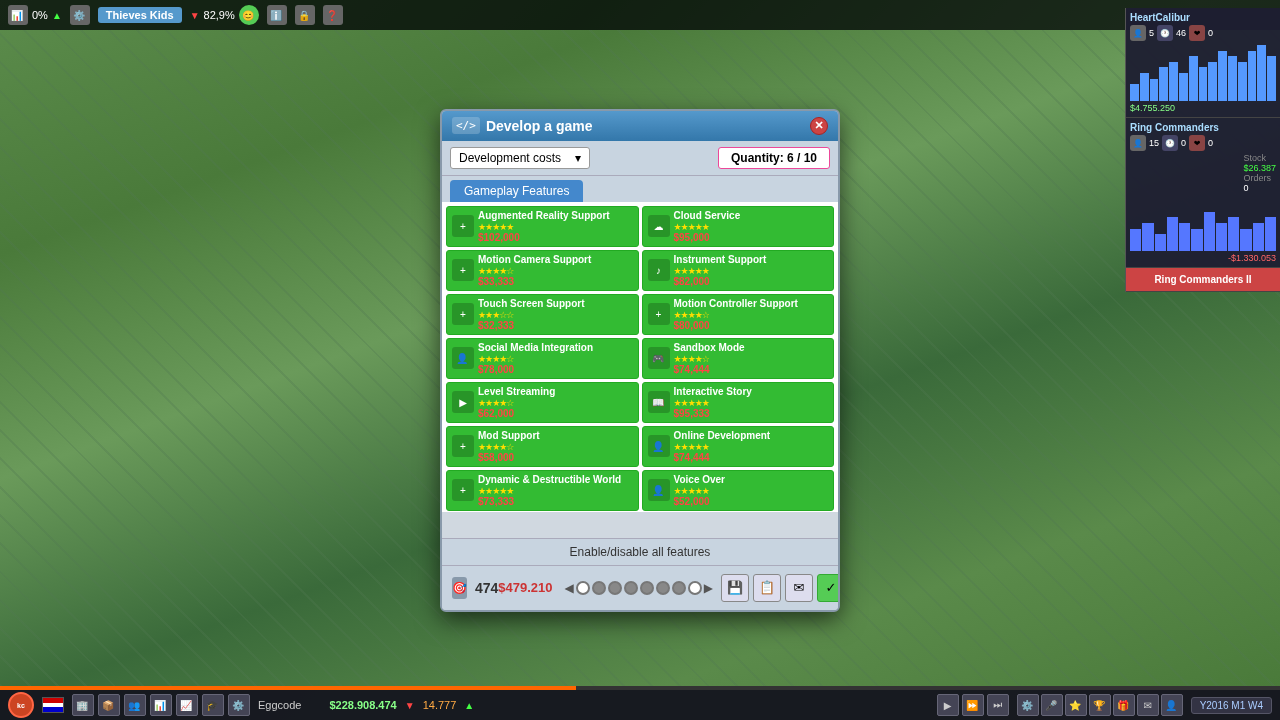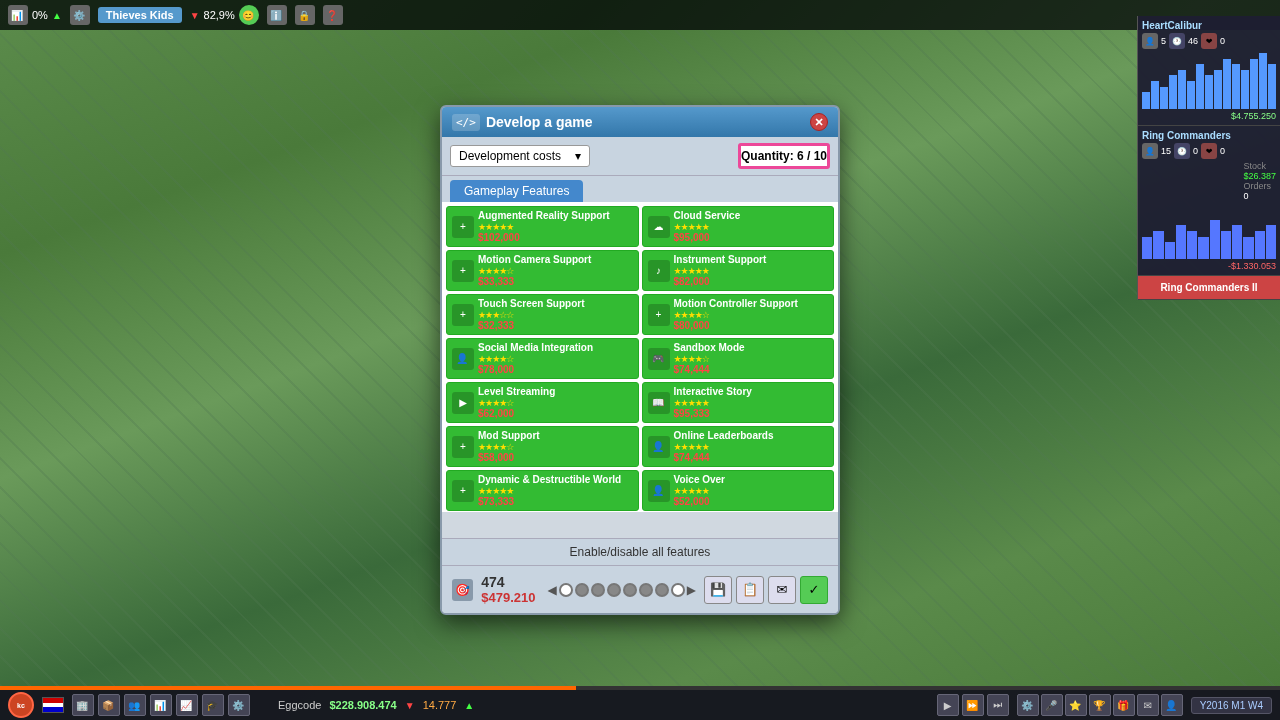--- a/index.html
+++ b/index.html
@@ -188,23 +188,23 @@
       font-size: 12px;
       display: flex;
       align-items: center;
       gap: 6px;
       cursor: pointer;
       min-width: 140px;
     }
 
     .quantity-badge {
       background: white;
-      border: 3px solid #ec4899;
-      border-radius: 3px;
-      padding: 3px 0;
+      border: 1px solid #ec4899;
+      border-radius: 3px;
+      padding: 3px 12px;
       font-size: 12px;
       font-weight: bold;
     }
 
     .modal-tabs {
       padding: 4px 8px 0;
       background: #c8d4e0;
     }
 
     .tab-active {
@@ -417,27 +417,27 @@
     .bottom-flag {
       width: 22px;
       height: 16px;
       background: linear-gradient(to bottom, #cc0000 33%, white 33%, white 66%, #0000cc 66%);
       border: 1px solid #555;
     }
 
     .bottom-label {
       color: #ccc;
       font-size: 11px;
-      margin-left: 20px;
     }
 
     .bottom-money {
       color: #88ff88;
       font-size: 11px;
       font-weight: bold;
+      margin-left: 20px;
     }
 
     .bottom-stat {
       color: #ffaa44;
       font-size: 11px;
     }
 
     .bottom-nav {
       display: flex;
       gap: 3px;
@@ -522,21 +522,21 @@
     <div class="hud-icon">ℹ️</div>
   </div>
   <div class="hud-item">
     <div class="hud-icon">🔒</div>
   </div>
   <div class="hud-item">
     <div class="hud-icon">❓</div>
   </div>
 </div>
 
-<div class="right-panel" style="top:16px;width:143px;z-index:150;">
+<div class="right-panel" style="top:8px;width:155px;z-index:150;">
   <div class="panel-section">
     <div class="panel-title">HeartCalibur</div>
     <div style="display:flex;align-items:center;gap:3px;margin:2px 0">
       <div class="hud-icon" style="width:16px;height:16px;font-size:8px;background:#666">👤</div>
       <span style="color:#fff;font-size:9px">5</span>
       <div class="hud-icon" style="width:16px;height:16px;font-size:8px;background:#446">🕐</div>
       <span style="color:#fff;font-size:9px">46</span>
       <div class="hud-icon" style="width:16px;height:16px;font-size:8px;background:#844">❤</div>
       <span style="color:#fff;font-size:9px">0</span>
     </div>
@@ -550,21 +550,21 @@
       <div class="chart-bar" style="height:80%"></div>
       <div class="chart-bar" style="height:60%"></div>
       <div class="chart-bar" style="height:70%"></div>
       <div class="chart-bar" style="height:90%"></div>
       <div class="chart-bar" style="height:80%"></div>
       <div class="chart-bar" style="height:70%"></div>
       <div class="chart-bar" style="height:90%"></div>
       <div class="chart-bar" style="height:100%"></div>
       <div class="chart-bar" style="height:80%"></div>
     </div>
-    <div style="color:#88ff88;font-size:9px;text-align:right">$4.755.250</div>
+    <div style="color:#88ff88;font-size:9px;text-align:left">$4.755.250</div>
   </div>
 
   <div class="panel-section">
     <div class="panel-title">Ring Commanders</div>
     <div style="display:flex;align-items:center;gap:3px;margin:2px 0">
       <div class="hud-icon" style="width:16px;height:16px;font-size:8px;background:#666">👤</div>
       <span style="color:#fff;font-size:9px">15</span>
       <div class="hud-icon" style="width:16px;height:16px;font-size:8px;background:#446">🕐</div>
       <span style="color:#fff;font-size:9px">0</span>
       <div class="hud-icon" style="width:16px;height:16px;font-size:8px;background:#844">❤</div>
@@ -723,21 +723,21 @@
         <div class="feature-info">
           <div class="feature-name">Mod Support</div>
           <div class="feature-stars">★★★★☆</div>
           <div class="feature-cost">$58,000</div>
         </div>
       </div>
 
       <div class="feature-item active">
         <div class="feature-icon">👤</div>
         <div class="feature-info">
-          <div class="feature-name">Online Leaderboards</div>
+          <div class="feature-name">Online Development</div>
           <div class="feature-stars">★★★★★</div>
           <div class="feature-cost">$74,444</div>
         </div>
       </div>
 
       <div class="feature-item active">
         <div class="feature-icon">+</div>
         <div class="feature-info">
           <div class="feature-name">Dynamic &amp; Destructible World</div>
           <div class="feature-stars">★★★★★</div>
@@ -755,21 +755,21 @@
       </div>
 
     </div>
 
     
     <button class="enable-all-btn">Enable/disable all features</button>
 
     
     <div class="modal-footer">
       <div class="footer-icon">🎯</div>
-      <div style="display:flex;flex-direction:column">
+      <div style="display:flex;flex-direction:row">
         <div class="footer-points">474</div>
         <div class="footer-money">$479.210</div>
       </div>
       <div class="footer-progress">
         <span class="progress-arrow">◀</span>
         <div class="progress-dot"></div>
         <div class="progress-dot filled"></div>
         <div class="progress-dot filled"></div>
         <div class="progress-dot filled"></div>
         <div class="progress-dot filled"></div>

